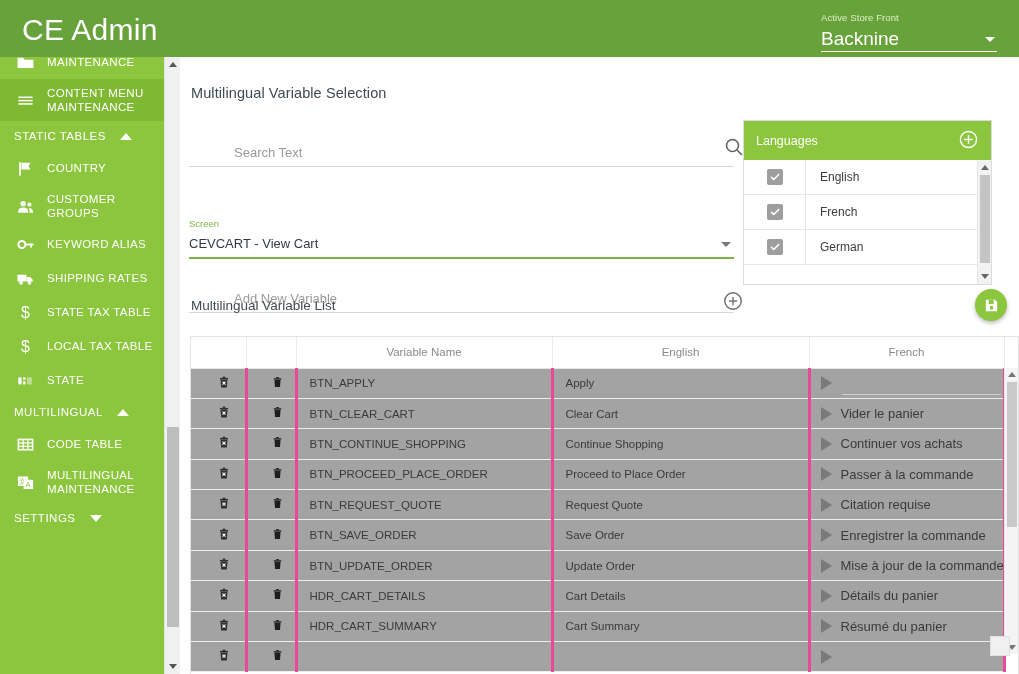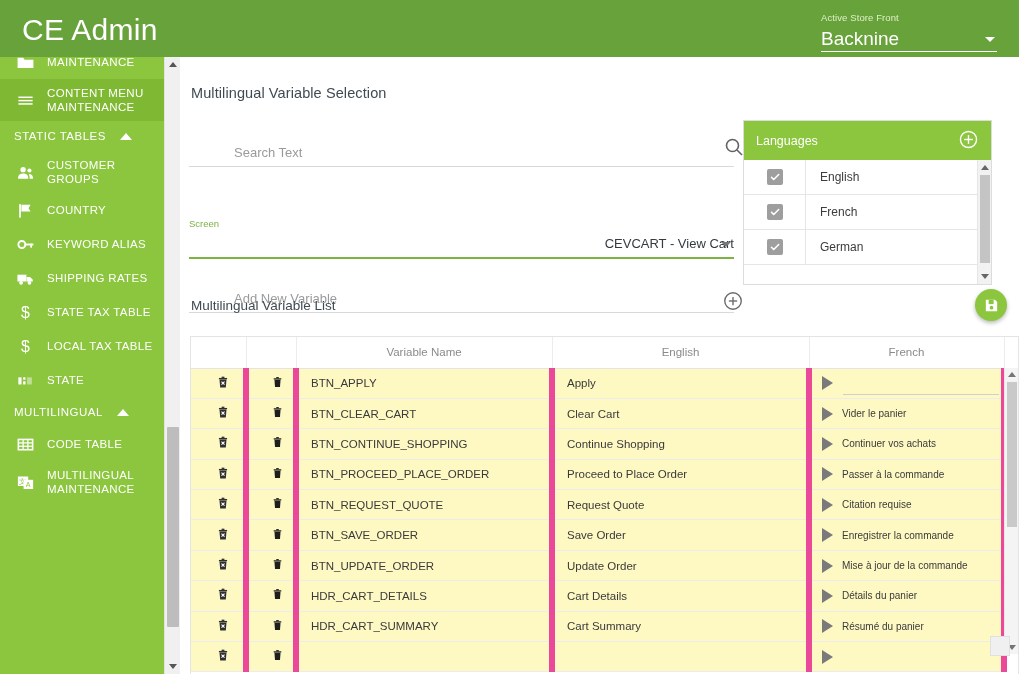--- a/index.html
+++ b/index.html
@@ -105,21 +105,21 @@
   .search-icon-btn {
     position:absolute; left:541px; top:78px; width:26px; height:26px; cursor:pointer;
   }
 
   
   .screen-block { position:absolute; left:8px; top:128px; width:545px;margin-top:33px; }
   .fl-label { color:#7cb342; font-size:9.5px; line-height:12px; }
   .fl-select {
     position:relative; height:26px; border-bottom:2px solid #7cb342; margin-top:3px;
   }
-  .fl-value { color:#333b41; font-size:13px; line-height:22px;text-align:right; }
+  .fl-value { color:#333b41; font-size:13px; line-height:22px; }
   .fl-caret {
     position:absolute; right:3px; top:9px;
     width:0;height:0;border-left:5px solid transparent;border-right:5px solid transparent;border-top:5px solid #777;
   }
   .icon-btn { position:absolute; cursor:pointer; }
 
   
   .addvar-block { position:absolute; left:8px; top:228px; width:545px; }
   .addvar-field { position:relative; border-bottom:1px solid #d9d9d9; height:28px; }
 
@@ -170,33 +170,33 @@
     border:1px solid #e4e4e4; background:#fff; overflow:hidden;
   }
   table.grid { border-collapse:collapse; width:813px; table-layout:fixed; }
   table.grid th {
     height:31px; font-weight:400; font-size:11.5px; color:#8a8a8a;
     border-right:1px solid #ececec; border-bottom:1px solid #e4e4e4;
     text-align:center; background:#fff;
   }
   table.grid td {
     height:30.4px; font-size:11.5px; color:#3a3a3a;
-    border-right:6px solid #ec4899; border-bottom:1px solid #ececec;
-    padding:0 0 0 12px; background:#fef9c3; vertical-align:middle;
+    border-right:3px solid #ec4899; border-bottom:1px solid #ececec;
+    padding:0 0 0 12px; background:#a3a3a3; vertical-align:middle;
   }
   td.ic-cell { padding:0; text-align:center; }
   .col-a { width:55px; } .col-b { width:50px; }
   .col-c { width:256px; } .col-d { width:257px; } .col-e { width:195px; }
   .fr-cell { position:relative; padding-left:0 !important; }
   .fr-inner { display:flex; align-items:center; gap:9px; padding-left:10px; }
   .play {
     width:0;height:0;border-top:7px solid transparent;border-bottom:7px solid transparent;
     border-left:11px solid #7a7a7a; flex:0 0 auto;
   }
-  .fr-text { color:#3a3a3a; font-size:10px; white-space:nowrap; }
+  .fr-text { color:#3a3a3a; font-size:13px; white-space:nowrap; }
   .fr-empty-underline {
     position:absolute; left:31px; right:2px; bottom:3px; height:1px; background:#cfcfcf;
   }
 
   
   .tv-sb { position:absolute; right:0; top:31px; width:14px; height:286px; background:#f4f4f4; border-left:1px solid #e8e8e8; }
   .tv-sb .a-up { position:absolute;top:4px;left:3px;width:0;height:0;border-left:4px solid transparent;border-right:4px solid transparent;border-bottom:5px solid #757575; }
   .tv-sb .a-dn { position:absolute;bottom:4px;left:3px;width:0;height:0;border-left:4px solid transparent;border-right:4px solid transparent;border-top:5px solid #757575; }
   .tv-sb .thumb { position:absolute;left:2px;top:14px;width:10px;height:145px;background:#c9c9c9; }
 
@@ -238,36 +238,36 @@
           </span>
           <span class="lbl">CONTENT MENU MAINTENANCE</span>
         </div>
         <div class="sb-section">
           <span>STATIC TABLES</span>
           <span class="chev chev-up"></span>
         </div>
         <div class="sb-item">
           <span class="ic">
             <svg width="21" height="19" viewBox="0 0 24 24">
+              <rect x="4" y="4" width="2.2" height="17" fill="#ffffff"></rect>
+              <path d="M6.8 4.6h11.6l-2.6 4.4 2.6 4.4H6.8V4.6z" fill="#ffffff"></path>
+            </svg>
+          </span>
+          <span class="lbl">COUNTRY</span>
+        </div>
+        <div class="sb-item">
+          <span class="ic">
+            <svg width="21" height="19" viewBox="0 0 24 24">
               <circle cx="9" cy="8.4" r="3.4" fill="#ffffff"></circle>
               <circle cx="17" cy="9.4" r="2.6" fill="#ffffff"></circle>
               <path d="M2.6 18.4c0-3.4 2.9-5 6.4-5s6.4 1.6 6.4 5v1.4H2.6v-1.4z" fill="#ffffff"></path>
               <path d="M16.2 13.8c3 .2 5.2 1.6 5.2 4.6v1.4h-4.2v-1.4c0-1.8-.4-3.2-1-4.6z" fill="#ffffff"></path>
             </svg>
           </span>
           <span class="lbl">CUSTOMER GROUPS</span>
-        </div>
-        <div class="sb-item">
-          <span class="ic">
-            <svg width="21" height="19" viewBox="0 0 24 24">
-              <rect x="4" y="4" width="2.2" height="17" fill="#ffffff"></rect>
-              <path d="M6.8 4.6h11.6l-2.6 4.4 2.6 4.4H6.8V4.6z" fill="#ffffff"></path>
-            </svg>
-          </span>
-          <span class="lbl">COUNTRY</span>
         </div>
         <div class="sb-item">
           <span class="ic">
             <svg width="21" height="19" viewBox="0 0 24 24">
               <circle cx="7.4" cy="12" r="4.4" fill="none" stroke="#ffffff" stroke-width="2.4"></circle>
               <rect x="11" y="10.8" width="11" height="2.4" fill="#ffffff"></rect>
               <rect x="18" y="11" width="2.2" height="5" fill="#ffffff"></rect>
             </svg>
           </span>
           <span class="lbl">KEYWORD ALIAS</span>
@@ -329,20 +329,24 @@
         <div class="sb-item">
           <span class="ic">
             <svg width="21" height="19" viewBox="0 0 24 24">
               <rect x="2.4" y="4.4" width="13" height="12" fill="#ffffff"></rect>
               <text x="8.6" y="14" font-size="9" font-family="Liberation Sans, sans-serif" fill="#8cc63f" text-anchor="middle">文</text>
               <rect x="9.6" y="8.6" width="12" height="11.6" fill="#ffffff"></rect>
               <text x="15.6" y="18" font-size="9" font-family="Liberation Sans, sans-serif" fill="#8cc63f" text-anchor="middle">A</text>
             </svg>
           </span>
           <span class="lbl">MULTILINGUAL MAINTENANCE</span>
+        </div>
+        <div class="sb-section">
+          <span>SETTINGS</span>
+          <span class="chev chev-down"></span>
         </div>
       </div>
   </div>
   <div class="sb-scroll">
     <span class="arrow-up"></span>
     <div class="sb-thumb"></div>
     <span class="arrow-dn"></span>
   </div>
 
   <div class="main">

